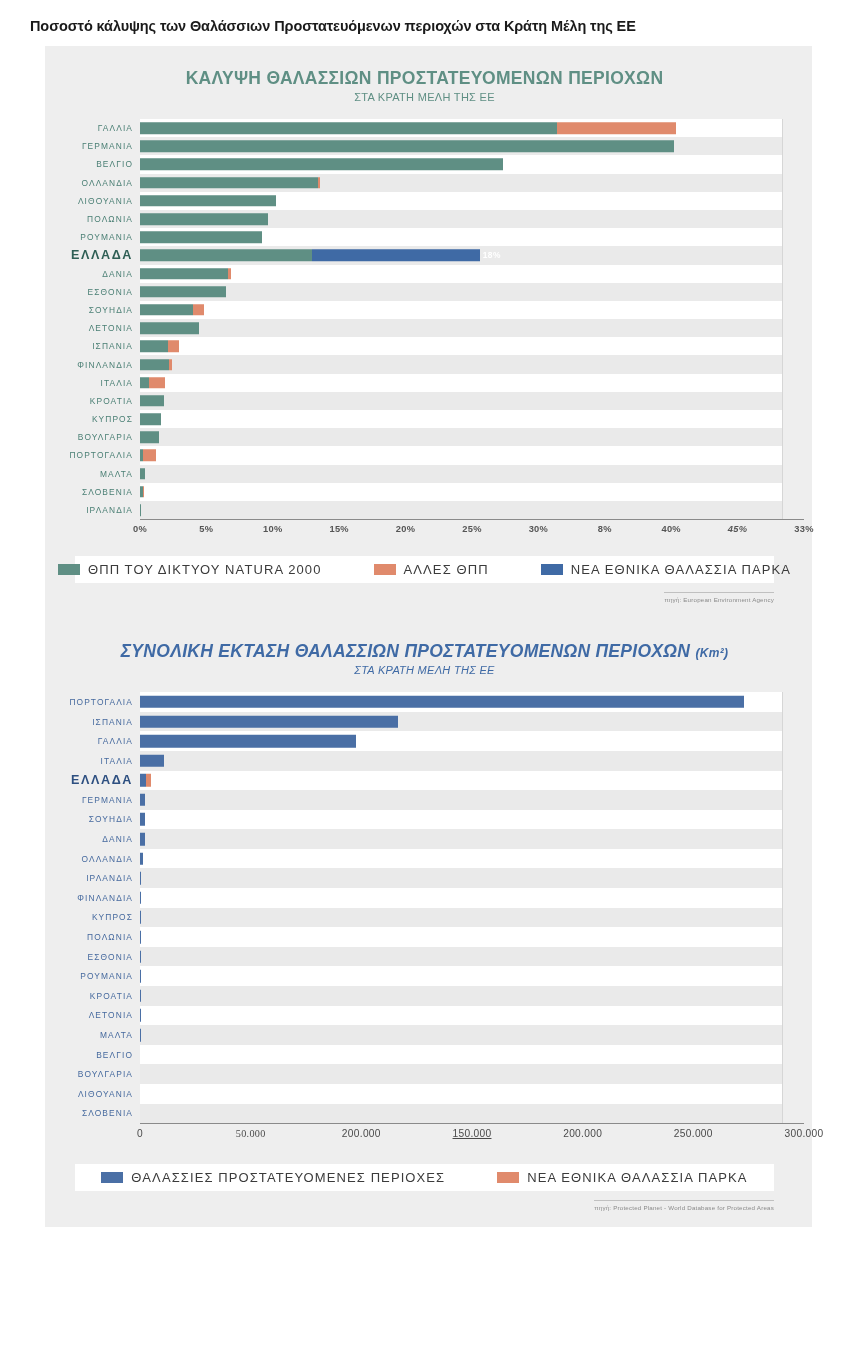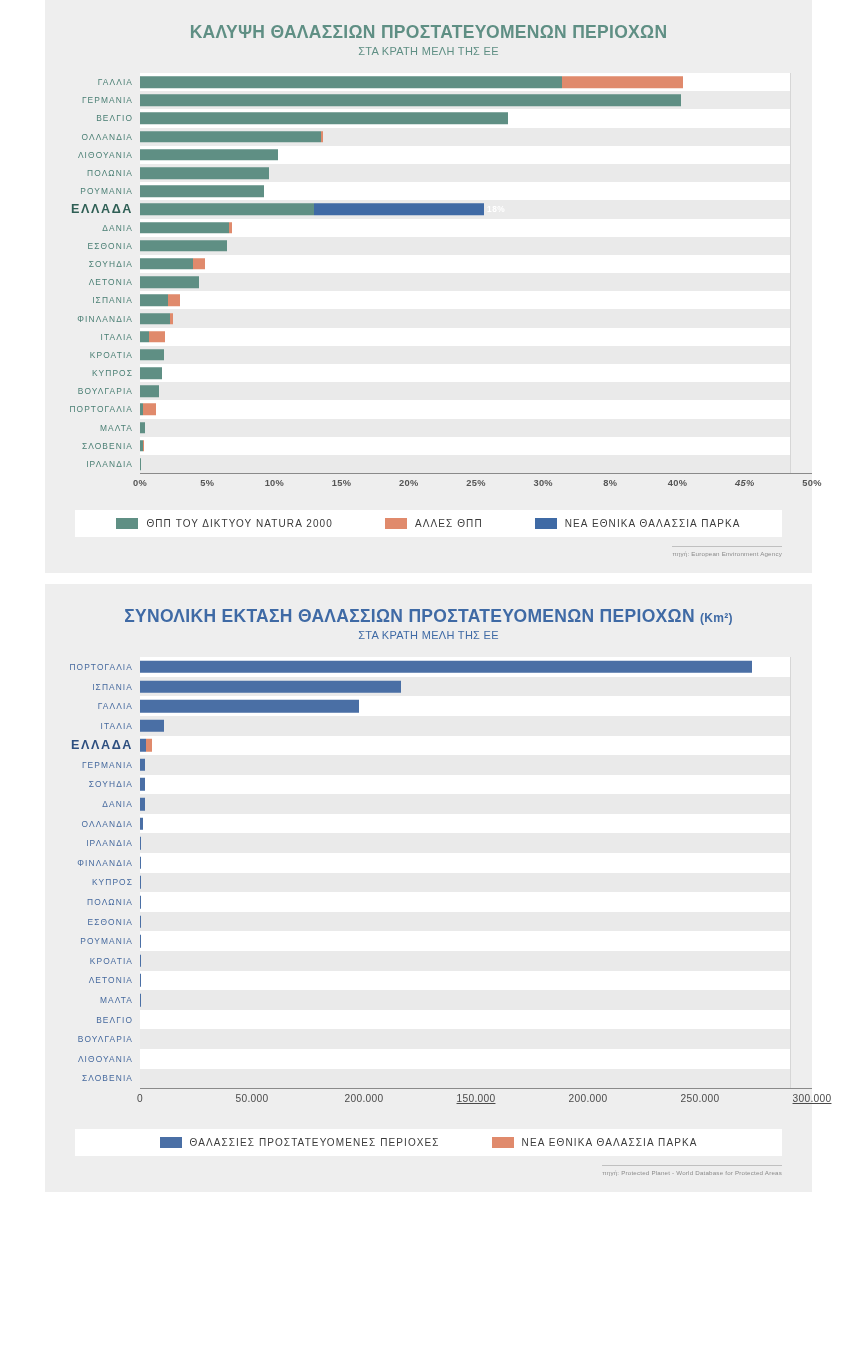--- a/index.html
+++ b/index.html
@@ -14,42 +14,42 @@
   .section-heading {
     font-size: 14.5px;
     font-weight: bold;
     color: #1a1a1a;
     padding: 18px 0 12px 30px;
     letter-spacing: -0.1px;
   }
   .section-heading.second { padding-top: 30px; }
 
   .card {
-    margin: 0 40px 11px 45px;
+    margin: 0 40px 0 45px;
     background: #eeeeee;
-    padding: 16px 0 10px 0;
+    padding: 16px 8px 10px 0;
     position: relative;
   }
 
   .chart-title {
     text-align: center;
     font-size: 17.5px;
     font-weight: bold;
     letter-spacing: 0.3px;
     padding: 6px 10px 0 10px;
   }
   .chart-title .km { font-size: 12px; vertical-align: baseline; }
   .chart-sub {
     text-align: center;
     font-size: 11px;
     letter-spacing: 0.3px;
     padding: 2px 0 10px 0;
   }
   .c1 .chart-title, .c1 .chart-sub { color: #5f8f84; }
-  .c2 .chart-title, .c2 .chart-sub { color: #3f6aa5; }
+  .c2 .chart-title, .c2 .chart-sub { color: #3f6aa5; font-style: italic; }
 
   
   .plot {
     position: relative;
     margin: 6px 22px 0 0;
     padding-left: 95px;
   }
   .rows { position: relative; }
   .row {
     display: flex;
@@ -151,21 +151,21 @@
   }
   .legend.l2 { margin-top: 18px; }
   .legend-item {
     display: flex;
     align-items: center;
     gap: 8px;
     padding: 0 26px;
   }
   .swatch { width: 22px; height: 11px; flex: 0 0 22px; }
   .legend-text {
-    font-size: 10px;
+    font-size: 13px;
     letter-spacing: 1.1px;
     color: #3b3b3b;
     white-space: nowrap;
   }
 
   .source-wrap {
     margin: 9px 30px 0 0;
     display: flex;
     justify-content: flex-end;
   }
@@ -177,20 +177,21 @@
     letter-spacing: .2px;
     white-space: nowrap;
   }
   .spacer-bottom { height: 6px; }
 </style>
 </head>
 <body>
 
 <div class="page">
 
+  <div class="section-heading">Ποσοστό κάλυψης των Θαλάσσιων Προστατευόμενων περιοχών στα Κράτη Μέλη της ΕΕ</div>
 
   <div class="card c1">
     <div class="chart-title">
       <span>ΚΑΛΥΨΗ ΘΑΛΑΣΣΙΩΝ ΠΡΟΣΤΑΤΕΥΟΜΕΝΩΝ ΠΕΡΙΟΧΩΝ</span>
     </div>
     <div class="chart-sub">ΣΤΑ ΚΡΑΤΗ ΜΕΛΗ ΤΗΣ ΕΕ</div>
 
     <div class="plot" id="plot1">
       <div class="grid" id="grid1">
           <div class="gl axis0" style="left: 0%;"></div>
@@ -400,21 +401,21 @@
         <div class="xtick" style="left: 0%;">0%</div>
         <div class="xtick" style="left: 10%;">5%</div>
         <div class="xtick" style="left: 20%;">10%</div>
         <div class="xtick" style="left: 30%;">15%</div>
         <div class="xtick" style="left: 40%;">20%</div>
         <div class="xtick" style="left: 50%;">25%</div>
         <div class="xtick" style="left: 60%;">30%</div>
         <div class="xtick" style="left: 70%;">8%</div>
         <div class="xtick" style="left: 80%;">40%</div>
         <div class="xtick" style="left: 90%; font-style: italic;">45%</div>
-        <div class="xtick" style="left: 100%;">50%</div>
+        <div class="xtick" style="left: 100%;">33%</div>
       </div>
 
     <div class="legend" id="legend1">
         <div class="legend-item">
           <span class="swatch" style="background: rgb(95, 143, 132);"></span>
           <span class="legend-text">ΘΠΠ ΤΟΥ ΔΙΚΤΥΟΥ NATURA 2000</span>
         </div>
         <div class="legend-item">
           <span class="swatch" style="background: rgb(224, 138, 108);"></span>
           <span class="legend-text">ΑΛΛΕΣ ΘΠΠ</span>
@@ -625,26 +626,26 @@
               <div class="bar-wrap" style="width: 0.1%;">
                 <div class="seg" style="background: rgb(74, 111, 165); width: 0.1%;"></div>
               </div>
             </div>
           </div>
         </div>
     </div>
     <div class="xaxis-line"></div>
     <div class="xticks" id="xticks2">
         <div class="xtick" style="left: 0%;">0</div>
-        <div class="xtick" style="left: 16.6667%;">50.000</div>
+        <div class="xtick" style="left: 16.6667%; font-family: Liberation Serif, serif;">50.000</div>
         <div class="xtick" style="left: 33.3333%;">200.000</div>
         <div class="xtick" style="left: 50%; text-decoration: underline;">150.000</div>
         <div class="xtick" style="left: 66.6667%;">200.000</div>
         <div class="xtick" style="left: 83.3333%;">250.000</div>
-        <div class="xtick" style="left: 100%; text-decoration: underline;">300.000</div>
+        <div class="xtick" style="left: 100%;">300.000</div>
       </div>
 
     <div class="legend l2" id="legend2">
         <div class="legend-item">
           <span class="swatch" style="background: rgb(74, 111, 165);"></span>
           <span class="legend-text">ΘΑΛΑΣΣΙΕΣ ΠΡΟΣΤΑΤΕΥΟΜΕΝΕΣ  ΠΕΡΙΟΧΕΣ</span>
         </div>
         <div class="legend-item">
           <span class="swatch" style="background: rgb(224, 138, 108);"></span>
           <span class="legend-text">ΝΕΑ ΕΘΝΙΚΑ ΘΑΛΑΣΣΙΑ ΠΑΡΚΑ</span>

